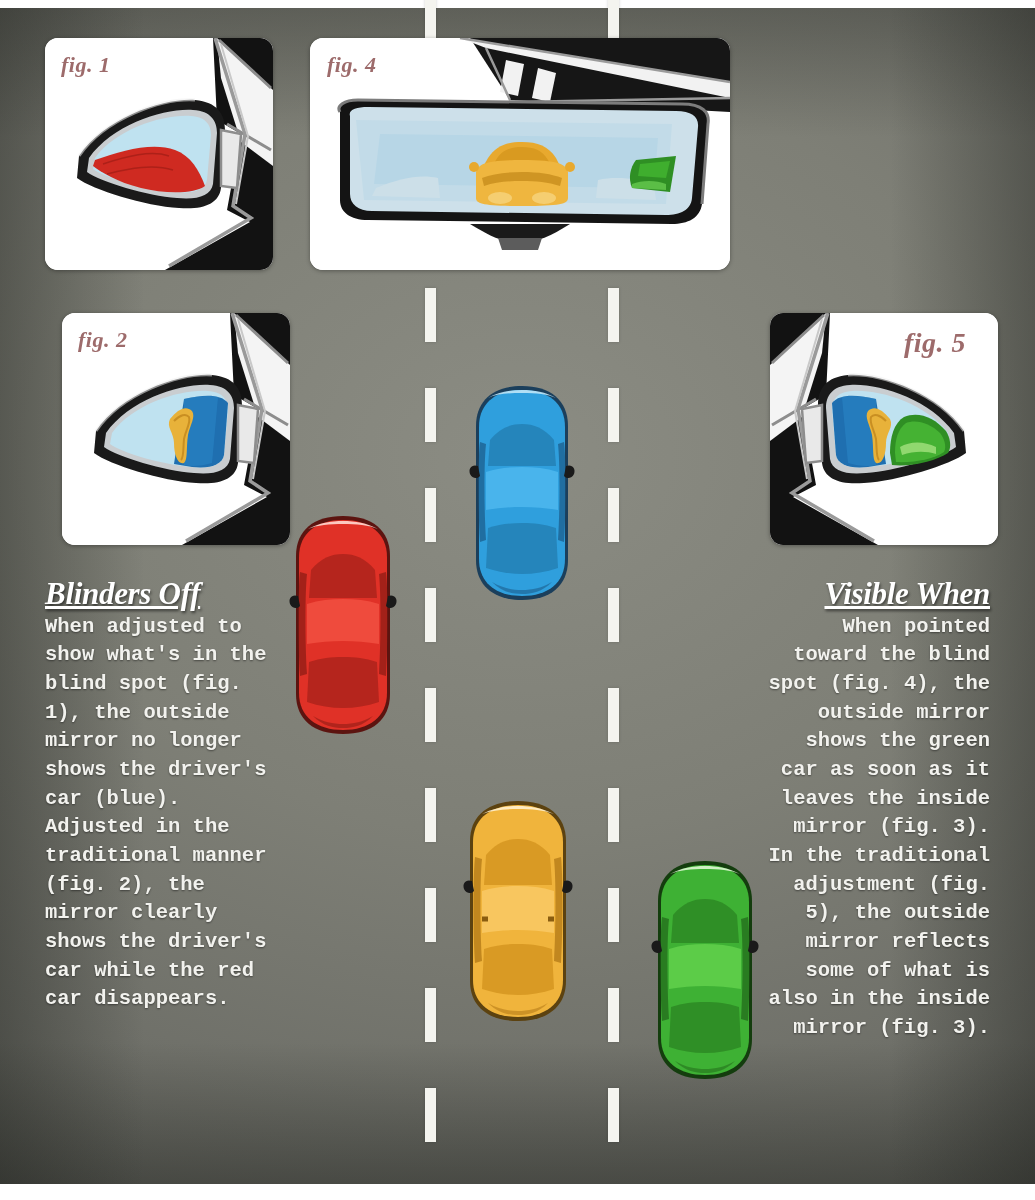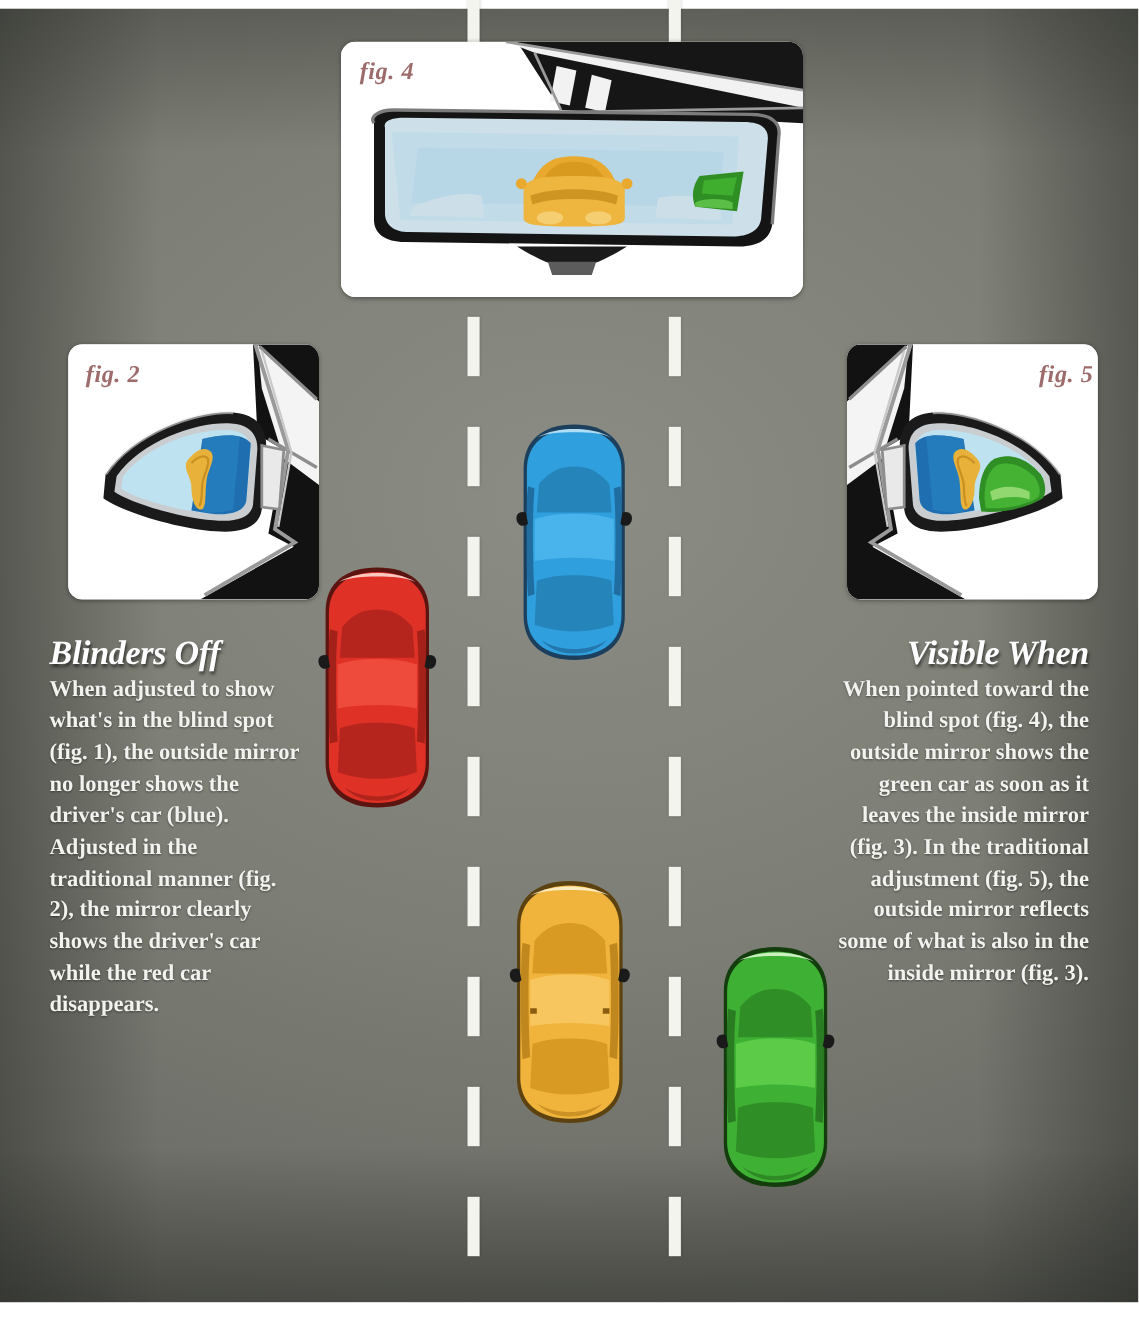--- a/index.html
+++ b/index.html
@@ -52,24 +52,25 @@
   
   .col{position:absolute;width:232px;}
   .col h2{
     margin:0 0 2px 0;
     font-family:"Liberation Serif",serif;
     font-style:italic;font-weight:700;
     font-size:31px;line-height:1.05;
     color:#ffffff;
     letter-spacing:-.3px;
     text-shadow:1px 2px 3px rgba(0,0,0,.55);
+    text-decoration:underline;
   }
   .col p{
     margin:0;
-    font-family:Liberation Serif, serif;
+    font-family:Liberation Mono, monospace;
     font-weight:700;
     font-size:20.5px;line-height:1.40;
     color:#f2f2ee;
     text-shadow:0 1px 2px rgba(0,0,0,.45);
   }
   #col-left{left:45px;top:578px;text-align:left;}
   #col-right{left:758px;top:578px;text-align:right;}
 
   
   .car{position:absolute;}
@@ -108,20 +109,38 @@
       <span style="top: 380px;"></span>
       <span style="top: 480px;"></span>
       <span style="top: 580px;"></span>
       <span style="top: 680px;"></span>
       <span style="top: 780px;"></span>
       <span style="top: 880px;"></span>
       <span style="top: 980px;"></span>
       <span style="top: 1080px;"></span>
     </div>
 
+  <div class="panel" id="fig1" style="left:45px;top:38px;width:228px;height:232px;">
+    <div class="figlabel" style="left:16px;top:14px;font-size:22px;">fig. 1</div>
+    <svg viewBox="0 0 228 232" preserveAspectRatio="none">
+      <rect x="0" y="0" width="228" height="232" fill="#ffffff"></rect>
+      <path d="M168,0 L228,0 L228,232 L120,232 L205,184 L182,172 L196,96 L172,82 Z" fill="#121212"></path>
+      <path d="M172,0 L228,52 L228,128 L196,104 L176,40 Z" fill="#f4f4f4"></path>
+      <path d="M174,2 L226,50 M182,86 L226,112" stroke="#8d8d8d" stroke-width="3" fill="none"></path>
+      <path d="M170,0 L200,96 L188,168 L206,180 L124,228" fill="none" stroke="#9a9a9a" stroke-width="3.5"></path>
+      <path d="M176,6 L203,98 L191,166" fill="none" stroke="#c9c9c9" stroke-width="2"></path>
+      <path d="M34,118 C60,80 118,60 150,62 C172,64 180,76 180,92 L176,150 C174,166 158,172 134,170 C100,168 48,152 32,140 Z" fill="#1a1a1a"></path>
+      <path d="M44,120 C68,86 120,70 148,72 C166,73 172,83 172,95 L168,146 C166,158 152,162 132,160 C102,158 56,144 42,134 Z" fill="#c9cdd0"></path>
+      <path d="M50,120 C72,90 120,76 146,78 C161,79 166,87 166,97 L162,142 C160,152 148,156 130,154 C102,152 60,140 48,131 Z" fill="#bfe2f0"></path>
+      <path d="M50,122 C78,112 108,104 130,112 C146,118 154,132 160,148 C150,156 120,156 96,150 C72,144 56,134 48,128 Z" fill="#cf2a21"></path>
+      <path d="M58,126 C82,118 106,112 124,118 M62,136 C86,130 108,126 128,132" stroke="#9e1d16" stroke-width="1.6" fill="none" opacity=".7"></path>
+      <path d="M176,92 L196,96 L192,150 L176,148 Z" fill="#e9e9e9" stroke="#8d8d8d" stroke-width="2.5"></path>
+      <path d="M34,118 C60,80 118,60 150,62" fill="none" stroke="#efefef" stroke-width="3" opacity=".55"></path>
+    </svg>
+  </div>
 
   <div class="panel" id="fig2" style="left:62px;top:313px;width:228px;height:232px;">
     <div class="figlabel" style="left:16px;top:14px;font-size:22px;">fig. 2</div>
     <svg viewBox="0 0 228 232" preserveAspectRatio="none">
       <rect x="0" y="0" width="228" height="232" fill="#ffffff"></rect>
       <path d="M168,0 L228,0 L228,232 L120,232 L205,184 L182,172 L196,96 L172,82 Z" fill="#121212"></path>
       <path d="M172,0 L228,52 L228,128 L196,104 L176,40 Z" fill="#f4f4f4"></path>
       <path d="M174,2 L226,50 M182,86 L226,112" stroke="#8d8d8d" stroke-width="3" fill="none"></path>
       <path d="M170,0 L200,96 L188,168 L206,180 L124,228" fill="none" stroke="#9a9a9a" stroke-width="3.5"></path>
       <path d="M176,6 L203,98 L191,166" fill="none" stroke="#c9c9c9" stroke-width="2"></path>
@@ -164,21 +183,21 @@
       <path d="M330,126 L360,123 L356,140 L328,138 Z" fill="#3fae2e"></path>
       <path d="M322,146 C332,142 346,142 356,146 L356,152 L322,150 Z" fill="#66c94f" opacity=".8"></path>
       <path d="M30,74 C26,68 34,62 48,62 L372,66 C392,66 400,74 398,86 L392,166" fill="none" stroke="#7c7c7c" stroke-width="3"></path>
       <path d="M160,186 C180,198 190,204 210,204 C230,204 240,198 260,186 Z" fill="#1a1a1a"></path>
       <path d="M188,200 L232,200 L228,212 L192,212 Z" fill="#5c5c5c"></path>
     </svg>
   </div>
 
 
   <div class="panel" id="fig5" style="left:770px;top:313px;width:228px;height:232px;">
-    <div class="figlabel" style="right:4px;top:14px;font-size:22px;text-align:right;">fig. 5</div>
+    <div class="figlabel" style="right:32px;top:14px;font-size:28px;text-align:right;">fig. 5</div>
     <svg viewBox="0 0 228 232" preserveAspectRatio="none">
       <rect x="0" y="0" width="228" height="232" fill="#ffffff"></rect>
       <g transform="translate(228,0) scale(-1,1)">
         <path d="M168,0 L228,0 L228,232 L120,232 L205,184 L182,172 L196,96 L172,82 Z" fill="#121212"></path>
         <path d="M172,0 L228,52 L228,128 L196,104 L176,40 Z" fill="#f4f4f4"></path>
         <path d="M174,2 L226,50 M182,86 L226,112" stroke="#8d8d8d" stroke-width="3" fill="none"></path>
         <path d="M170,0 L200,96 L188,168 L206,180 L124,228" fill="none" stroke="#9a9a9a" stroke-width="3.5"></path>
         <path d="M176,6 L203,98 L191,166" fill="none" stroke="#c9c9c9" stroke-width="2"></path>
         <path d="M34,118 C60,80 118,60 150,62 C172,64 180,76 180,92 L176,150 C174,166 158,172 134,170 C100,168 48,152 32,140 Z" fill="#1a1a1a"></path>
         <path d="M44,120 C68,86 120,70 148,72 C166,73 172,83 172,95 L168,146 C166,158 152,162 132,160 C102,158 56,144 42,134 Z" fill="#c9cdd0"></path>

